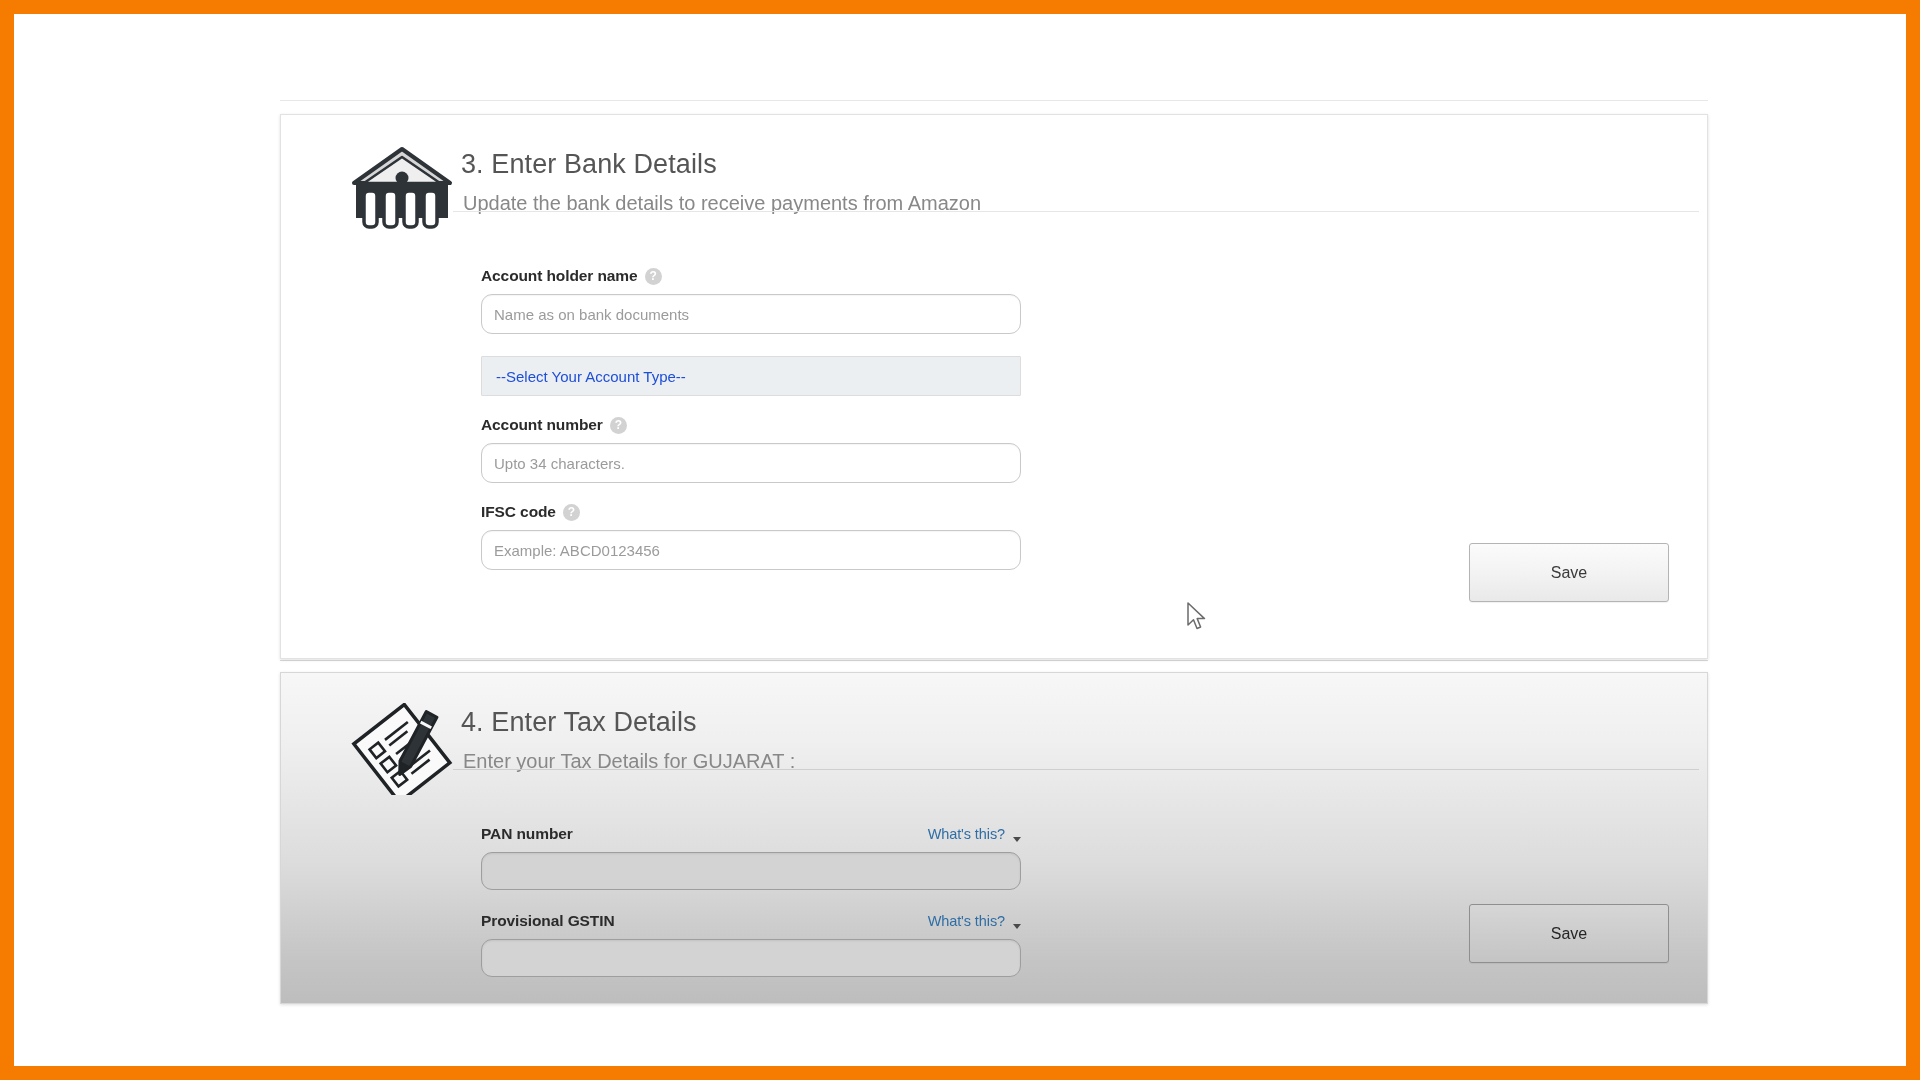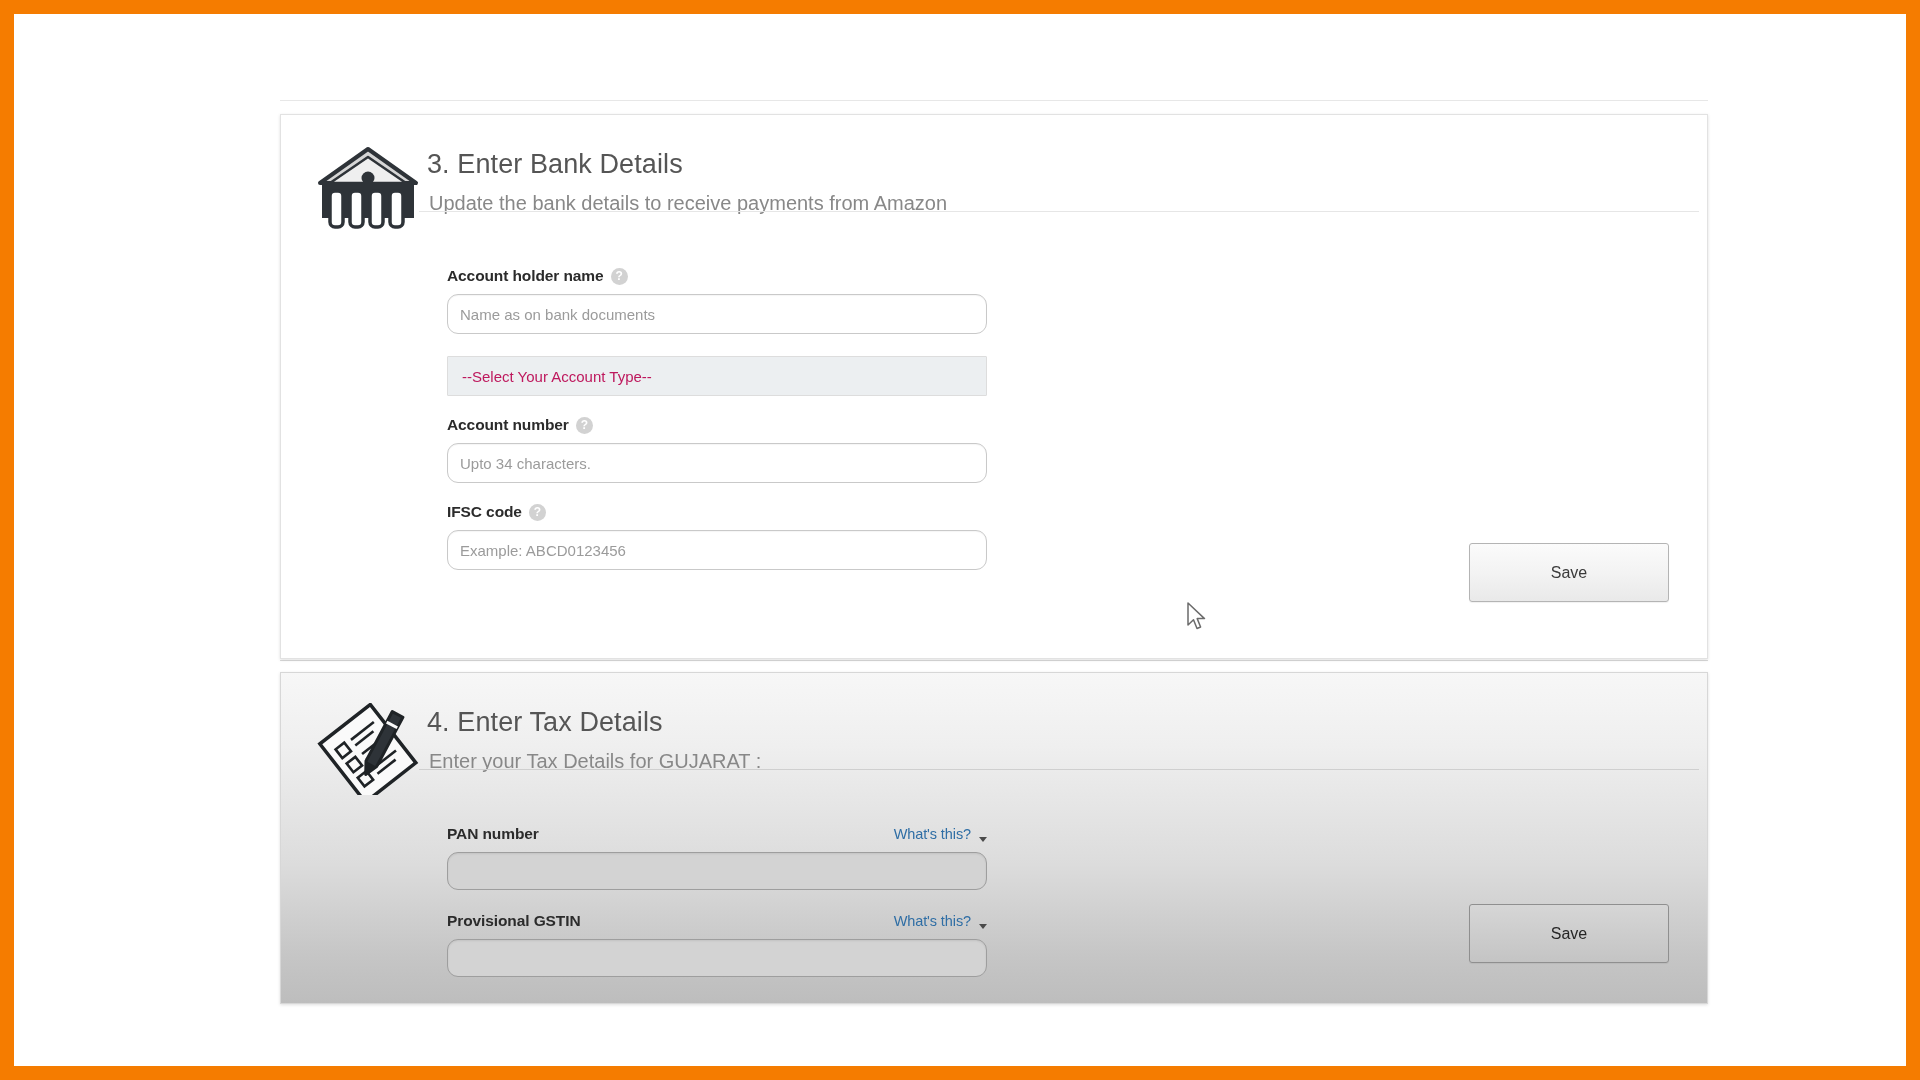--- a/index.html
+++ b/index.html
@@ -32,20 +32,21 @@
     background: #ffffff;
     overflow: hidden;
   }
 
   
   .card {
     position: absolute;
     background: #ffffff;
     border: 1px solid #e2e2e2;
     box-shadow: 0 1px 3px rgba(0,0,0,0.13);
+    padding-left: 34px;
   }
 
   .card-inner {
     position: relative;
     height: 100%;
     padding: 26px 30px 0 28px;
   }
 
   
   .card-hairline {
@@ -206,21 +207,21 @@
     height: 38px;
   }
 
   
   .select-box {
     width: 100%;
     height: 40px;
     border: 1px solid #dddddd;
     background: #eceff1;
     font-size: 15px;
-    color: #be185d;
+    color: #1d4ed8;
     padding: 0 14px;
     display: flex;
     align-items: center;
     border-radius: 1px;
     cursor: pointer;
   }
 
   
   .save-btn {
     position: absolute;

